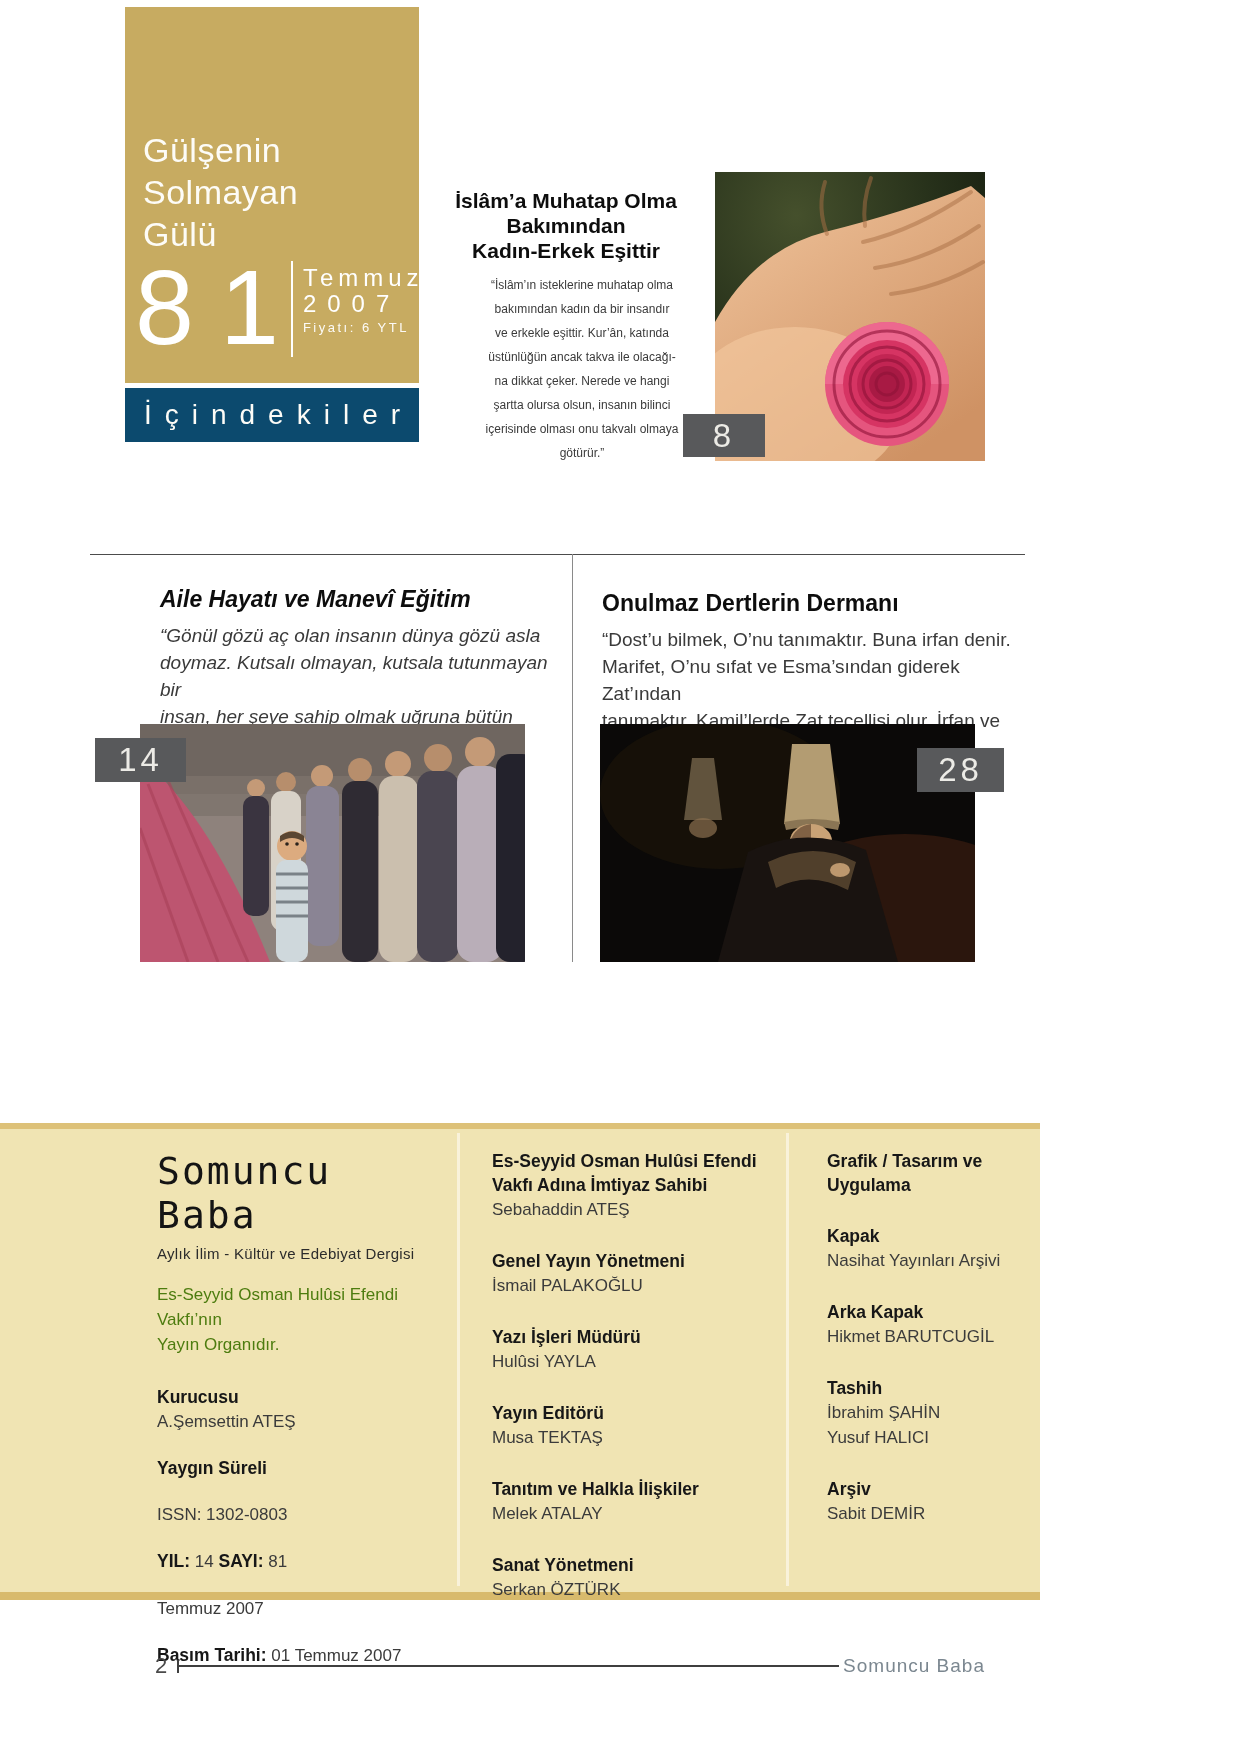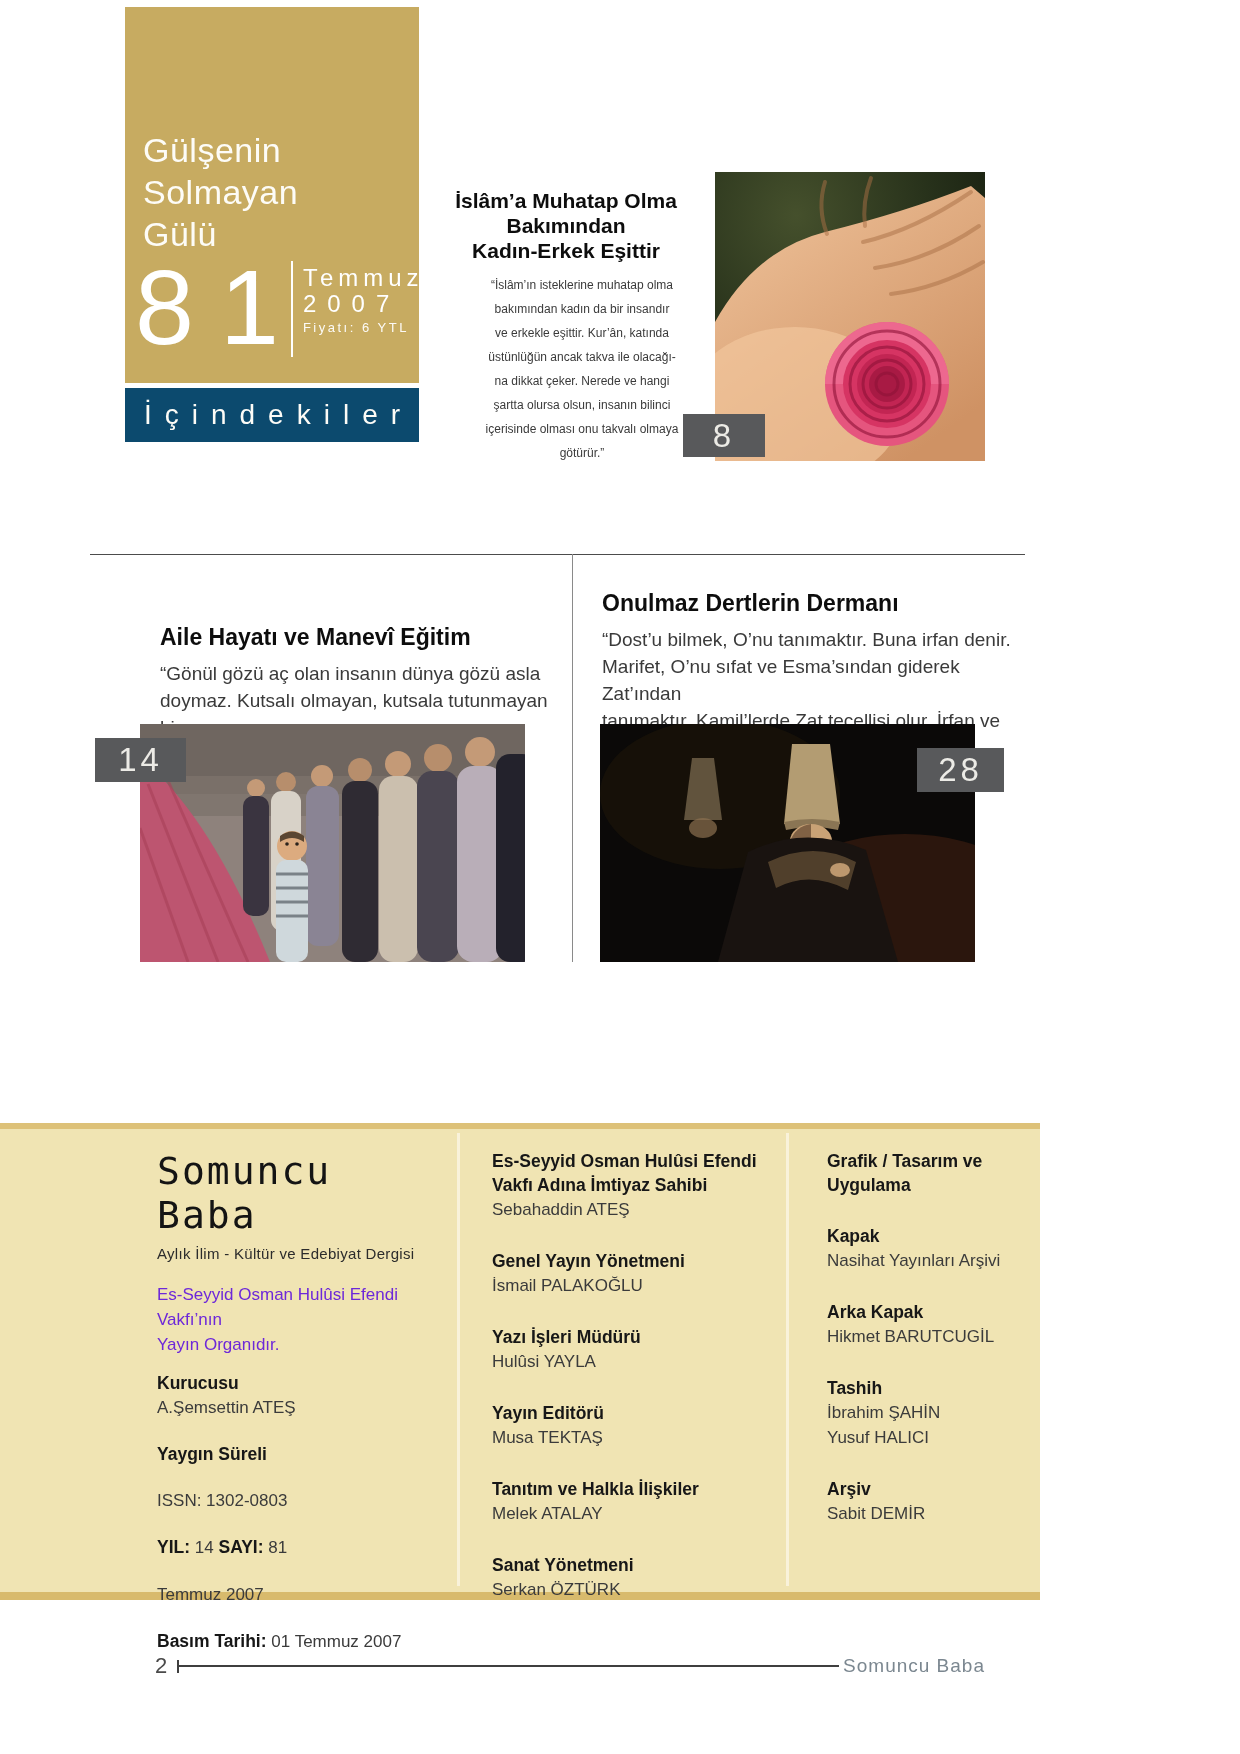--- a/index.html
+++ b/index.html
@@ -44,35 +44,35 @@
   .badge-14{left:95px;top:738px;width:91px;height:44px;}
   .badge-28{left:917px;top:748px;width:87px;height:44px;}
 
   
   .hrule{left:90px;top:554px;width:935px;height:1px;background:#4c4c4c;}
   .vrule{left:572px;top:554px;width:1px;height:408px;background:#8a8a8a;}
 
   
   .teaser-title{font-size:23px;font-weight:bold;color:#0d0d0d;}
   .teaser-quote{font-size:19px;line-height:27px;color:#3a3a3a;white-space:pre-line;margin-top:9px;}
-  .teaser-left{left:160px;top:624px;width:392px;}
+  .teaser-left{left:160px;top:586px;width:392px;font-style:italic;}
   .teaser-right{left:602px;top:590px;width:420px;}
 
   
   .mast-band{left:0;top:1123px;width:1040px;height:477px;background:#f0e4b3;
              border-top:6px solid #ddc178;border-bottom:8px solid #d8ba6c;}
   .mast-vline{position:absolute;top:4px;bottom:6px;width:3px;background:#f9f2da;}
   .mast-col{position:absolute;top:20px;}
   .mast-col1{left:157px;width:290px;}
   .mast-col2{left:492px;width:285px;}
   .mast-col3{left:827px;width:205px;}
   .mag-title{font-size:38px;letter-spacing:2px;color:#141414;margin-bottom:8px;
              font-family:"DejaVu Sans Mono","Liberation Mono",monospace;font-weight:400;}
   .mag-sub{font-size:15px;color:#2c2c2c;letter-spacing:.3px;margin-bottom:20px;}
-  .organ{font-size:17px;line-height:25px;color:#6d28d9;white-space:pre-line;margin-bottom:14px;}
+  .organ{font-size:17px;line-height:25px;color:#4d7c0f;white-space:pre-line;margin-bottom:28px;}
   .m-label{font-size:17.5px;font-weight:bold;color:#171717;line-height:24px;white-space:pre-line;}
   .m-val{font-size:17px;color:#3b3b3b;line-height:25px;white-space:pre-line;}
   .m-group{margin-bottom:27px;}
   .mast-col1 .m-group{margin-bottom:22px;}
   .mixed{font-size:17px;color:#3b3b3b;line-height:25px;margin-bottom:22px;}
   .mixed b{color:#171717;font-size:17.5px;}
 
   
   .footer{left:155px;top:1650px;width:830px;height:32px;display:flex;align-items:center;}
   .foot-num{font-size:22px;color:#4a4a4a;}

